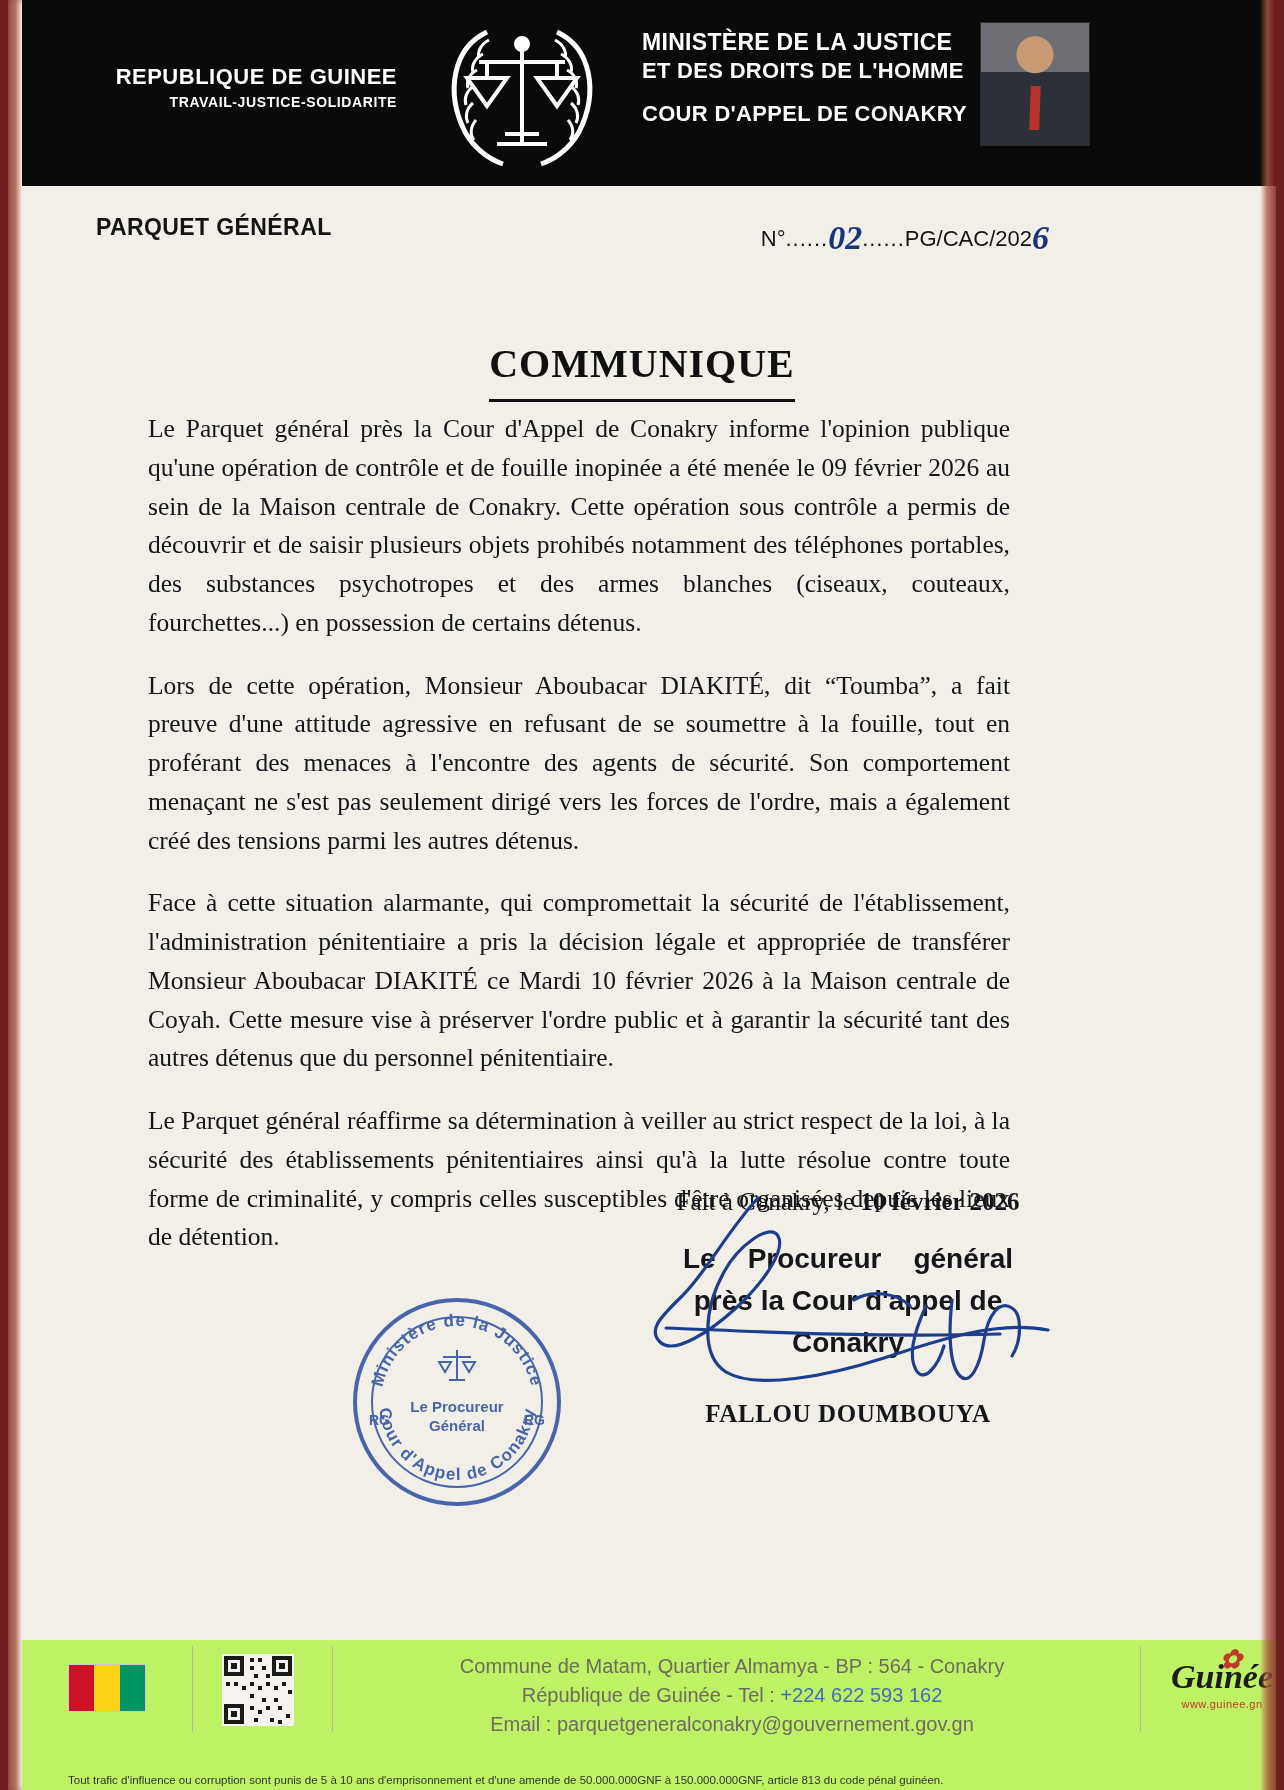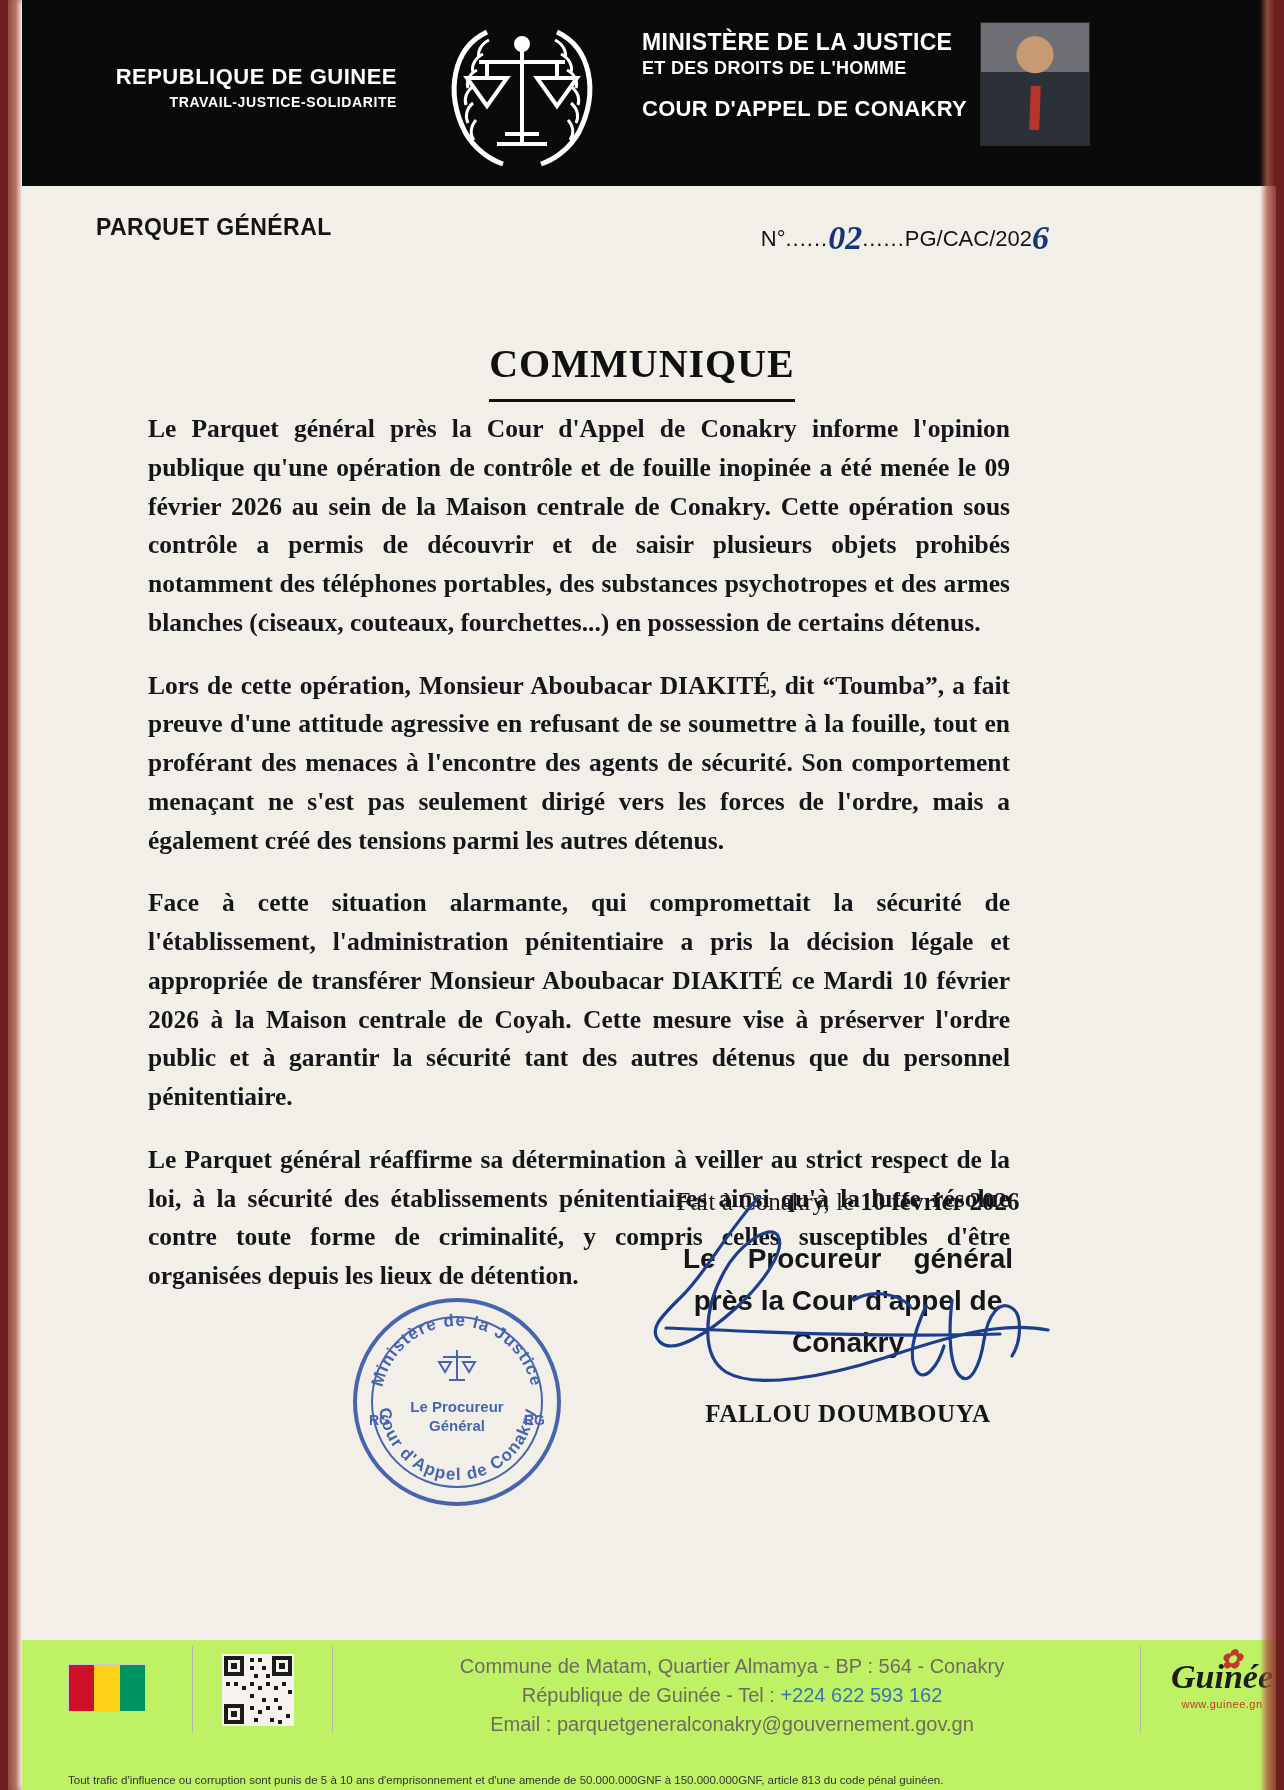--- a/index.html
+++ b/index.html
@@ -80,21 +80,21 @@
   .banner .min {
     position: absolute;
     left: 620px;
     top: 28px;
     width: 330px;
     font-family: "Liberation Sans", sans-serif;
     font-weight: bold;
     line-height: 1.24;
   }
   .banner .min .m1 { font-size: 23px; letter-spacing: .3px; }
-  .banner .min .m2 { font-size: 18px; letter-spacing: .3px; }
+  .banner .min .m2 { font-size: 22px; letter-spacing: .3px; }
   .banner .min .m3 { font-size: 22px; margin-top: 16px; letter-spacing: .3px; }
   .photo {
     position: absolute;
     left: 958px;
     top: 22px;
     width: 108px;
     height: 122px;
     background:
       radial-gradient(circle at 50% 26%, #c89a74 0 18px, rgba(200,154,116,0) 19px),
       linear-gradient(180deg,#6d6f74 0 40%, #2c3038 40% 100%),
@@ -169,21 +169,21 @@
   .body {
     position: absolute;
     left: 140px;
     top: 410px;
     width: 862px;
     color: #15161a;
     font-size: 25.5px;
     line-height: 1.52;
     text-align: justify;
   }
-  .body p { margin: 0 0 24px 0; font-weight: bold; }
+  .body p { margin: 0 0 24px 0; }
   .body p:last-child { margin-bottom: 0; }
 
   
   .sig {
     position: absolute;
     left: 640px;
     top: 1188px;
     width: 400px;
     text-align: center;
     color: #15161a;

